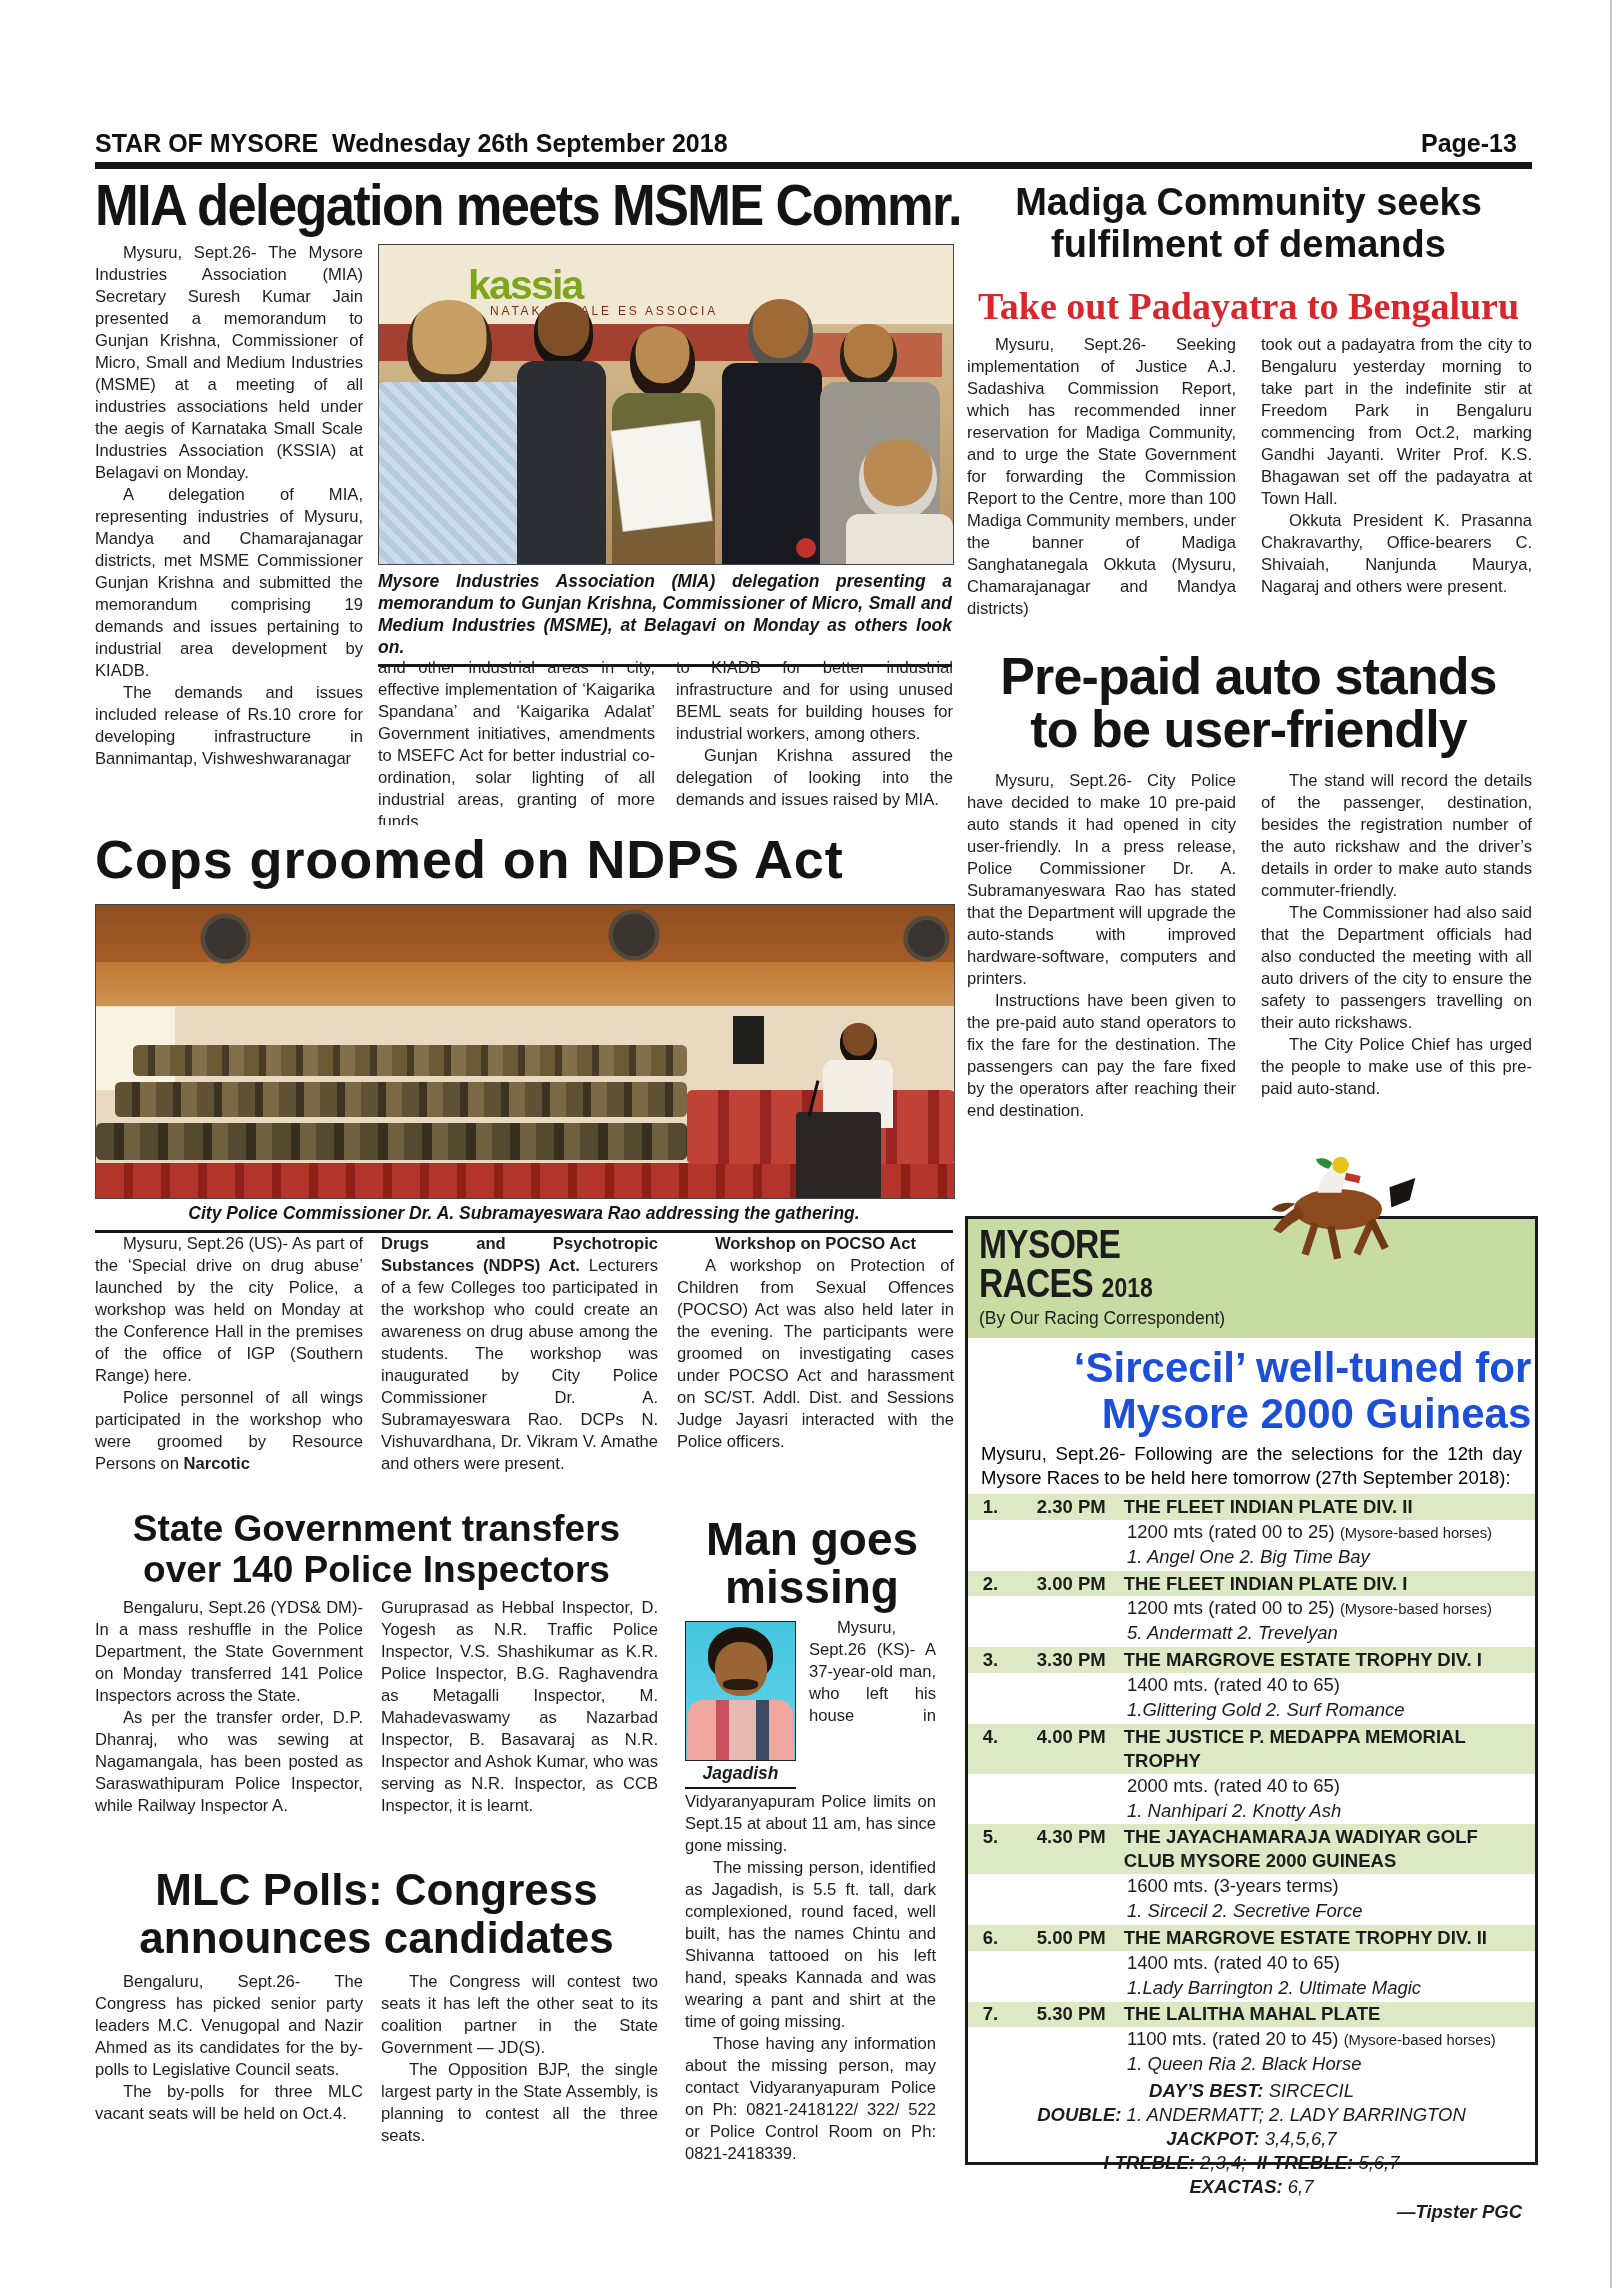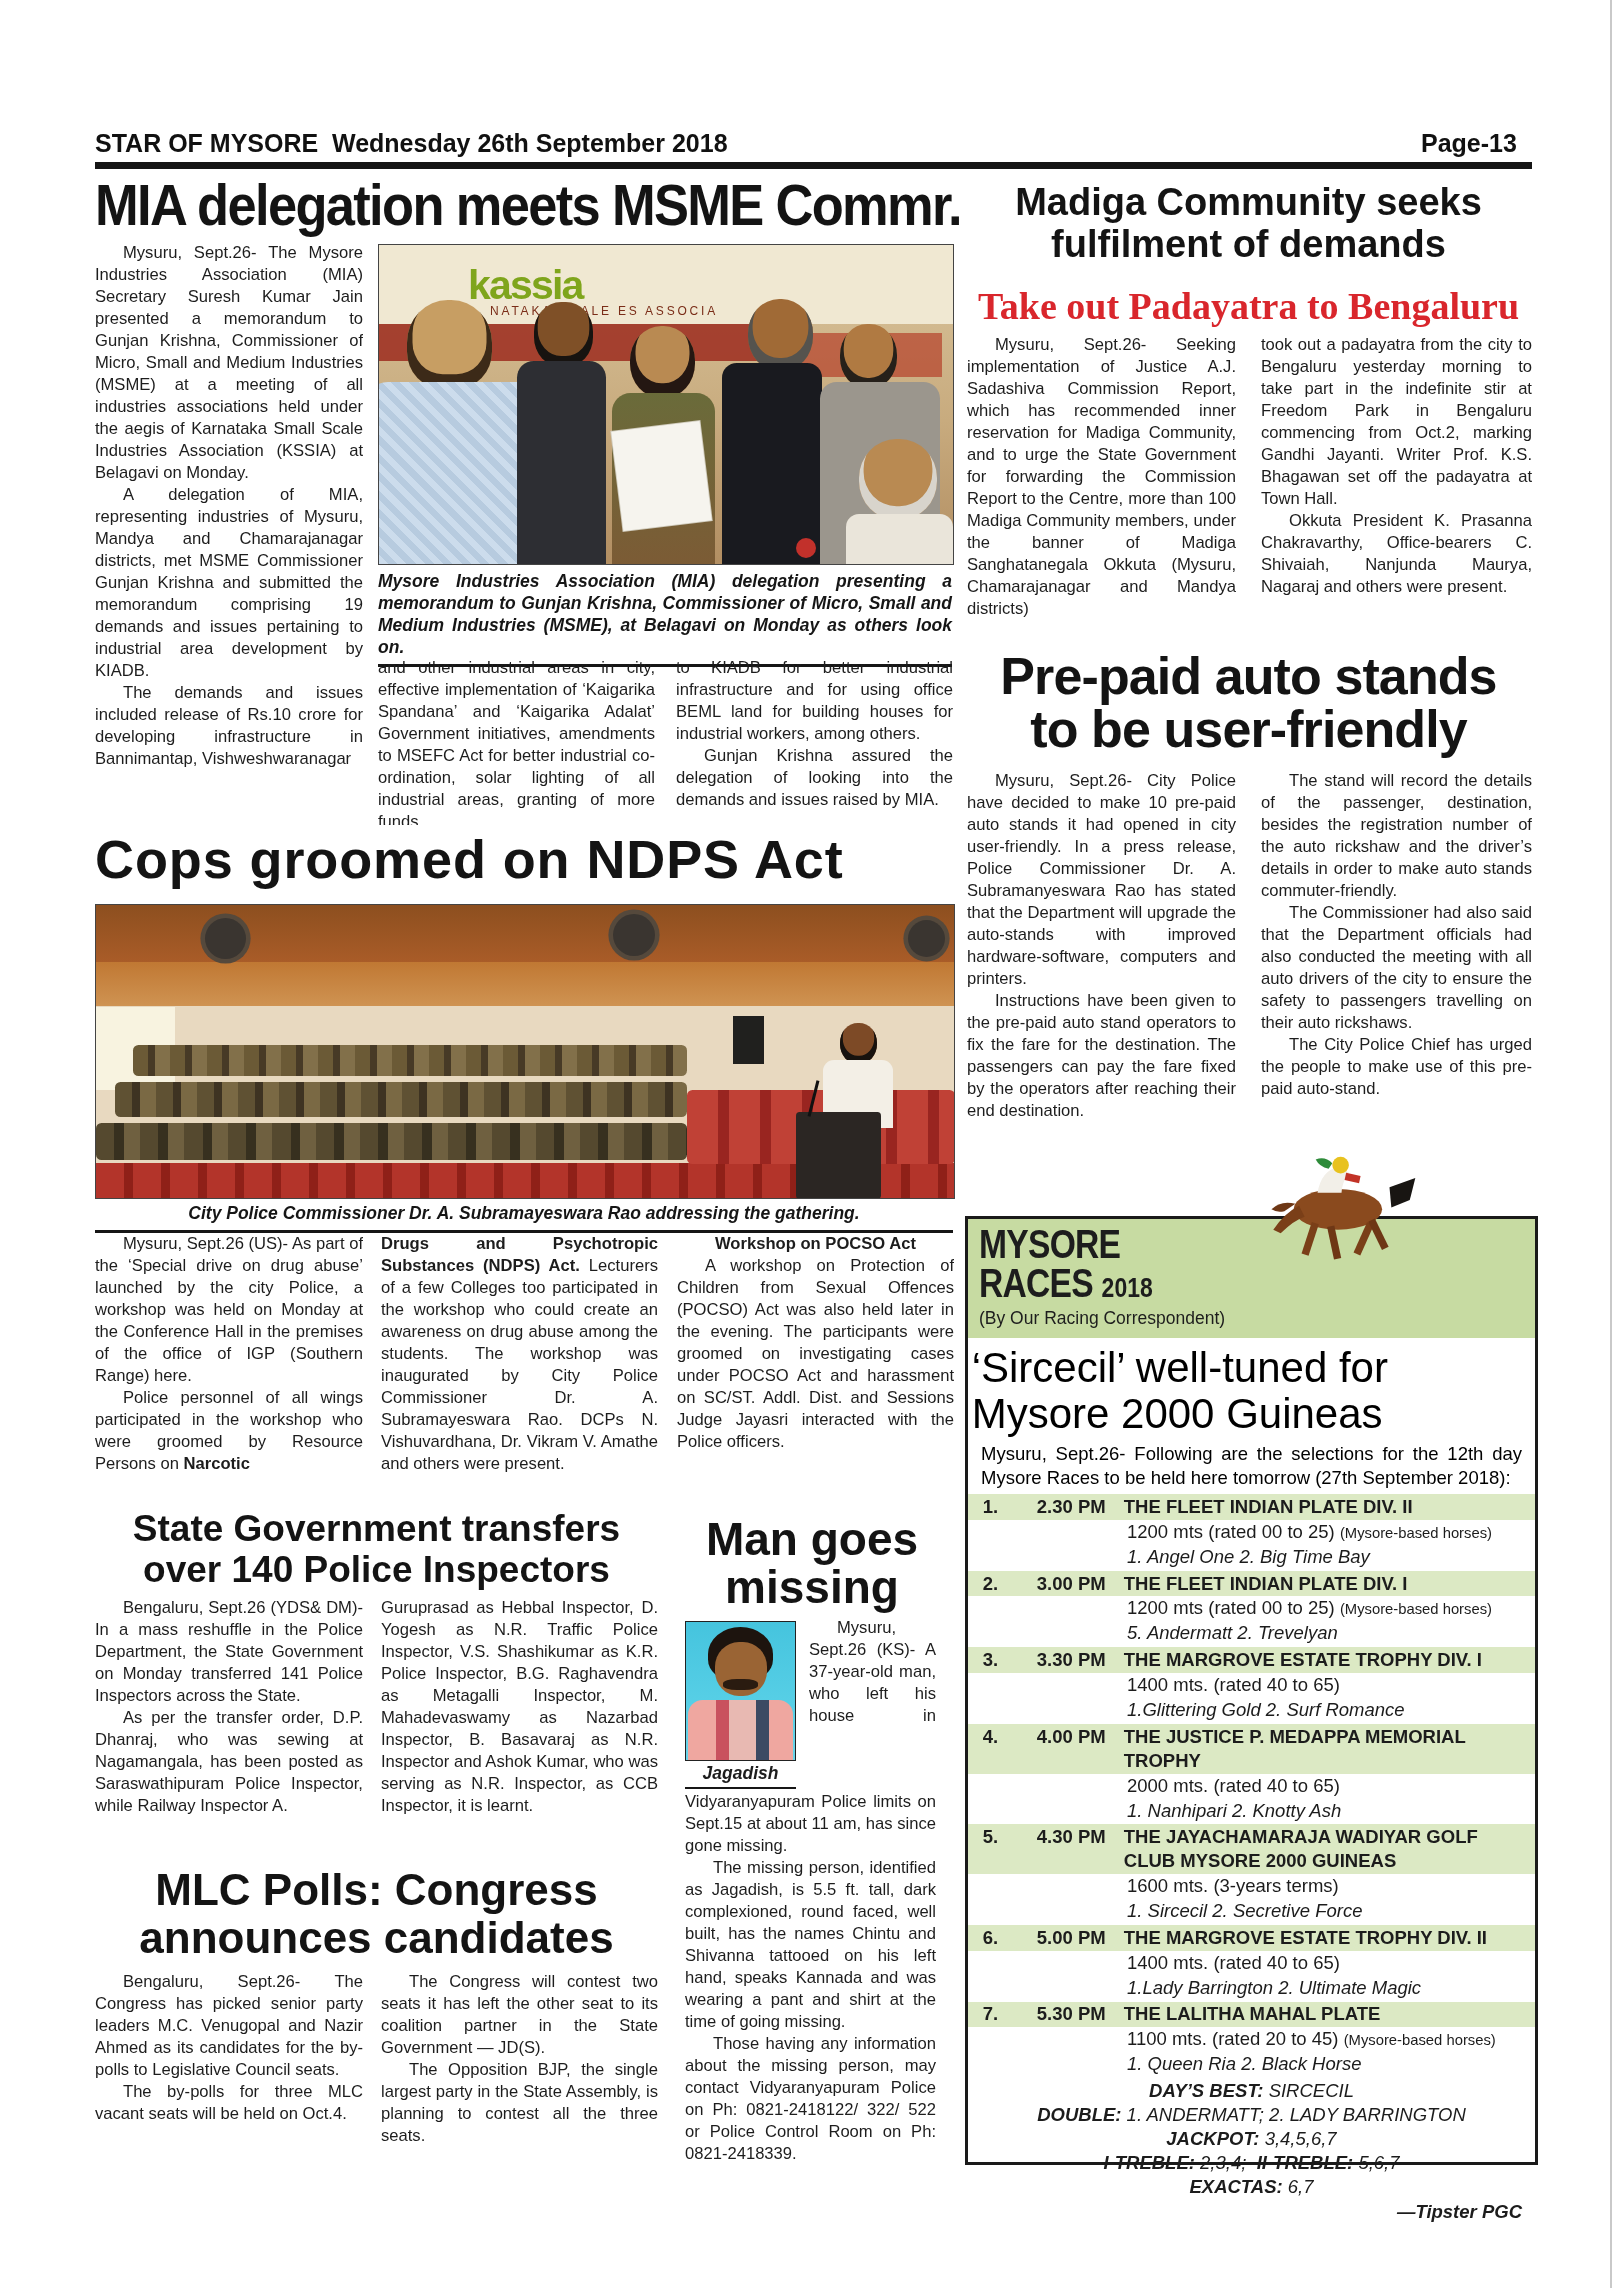--- a/index.html
+++ b/index.html
@@ -33,21 +33,21 @@
   .jagcap{display:block;text-align:center;font-weight:bold;font-style:italic;font-size:17.5px;
           border-bottom:2.8px solid #161616;padding:1.8px 0 2.8px;}
   
   #races-box{position:absolute;left:965px;top:1216px;width:567px;height:943px;
              border:3.7px solid #1a1a1a;background:#fff;}
   #races-head{position:relative;background:#c7dba2;height:113px;padding:5.5px 0 0 11px;}
   .races-title{font-weight:900;letter-spacing:-0.9px;transform:scaleX(.82);transform-origin:left center;
                font-size:41px;line-height:39px;color:#1d1d1d;white-space:nowrap;}
   .races-year{font-size:28px;font-weight:900;letter-spacing:0;}
   .races-byline{font-size:17.5px;color:#1d1d1d;margin-top:1.8px;}
-  .races-red{color:#000000;font-weight:normal;font-size:42px;line-height:46px;text-align:left;margin:7.4px 3.7px 0;}
+  .races-red{color:#1d4ed8;font-weight:bold;font-size:42px;line-height:46px;text-align:right;margin:7.4px 3.7px 0;}
   .races-intro{font-size:18.5px;line-height:24px;text-align:justify;margin:5.5px 13px 3.7px;color:#000000;}
   .race-band{display:flex;background:#dce9c4;font-weight:bold;font-size:18.5px;line-height:24px;padding:0.9px 5.5px 0.9px 0;}
   .race-no{width:54px;padding-left:14.8px;flex:none;}
   .race-time{width:87px;flex:none;}
   .race-title{flex:1;}
   .race-detail{font-size:18.5px;line-height:23px;padding-left:159px;}
   .race-note{font-size:14.8px;}
   .race-picks{font-size:18.5px;line-height:23px;font-style:italic;padding-left:159px;}
   .race{margin-bottom:2.8px;}
   .races-footer{text-align:center;font-size:18.5px;line-height:24px;font-style:italic;margin-top:3.7px;}
@@ -97,21 +97,21 @@
     <div class="ph-shape" style="left:467px;top:269px;width:107px;height:52px;background:#eae5da;border-radius:13px 13px 0 0;"></div>
     <div class="ph-shape" style="left:417px;top:293px;width:20px;height:20px;border-radius:50%;background:#c2312b;"></div>
   </div>
 
   <div class="caption" style="left:378px;top:570px;width:574px;">Mysore Industries Association (MIA) delegation presenting a memorandum to Gunjan Krishna, Commissioner of Micro, Small and Medium Industries (MSME), at Belagavi on Monday as others look on.</div>
 
   <div class="col" style="left:378px;top:657px;width:277px;height:168px;">
     <p class="cont">and other industrial areas in city, effective implementation of ‘Kaigarika Spandana’ and ‘Kaigarika Adalat’ Government initiatives, amendments to MSEFC Act for better industrial co-ordination, solar lighting of all industrial areas, granting of more funds</p>
   </div>
   <div class="col" style="left:676px;top:657px;width:277px;height:168px;">
-    <p class="cont">to KIADB for better industrial infrastructure and for using office BEML land for building houses for industrial workers, among others.</p>
+    <p class="cont">to KIADB for better industrial infrastructure and for using unused BEML seats for building houses for industrial workers, among others.</p>
     <p>Gunjan Krishna assured the delegation of looking into the demands and issues raised by MIA.</p>
   </div>
 
   <div class="hl center" style="left:965px;top:181px;width:567px;font-size:38px;line-height:42px;">
     <div>Madiga Community seeks</div>
     <div>fulfilment of demands</div>
   </div>
   <div class="abs red-serif center" style="left:965px;top:284px;width:567px;font-size:38px;">Take out Padayatra to Bengaluru</div>
 
   <div class="col" style="left:967px;top:334px;width:269px;height:310px;">

